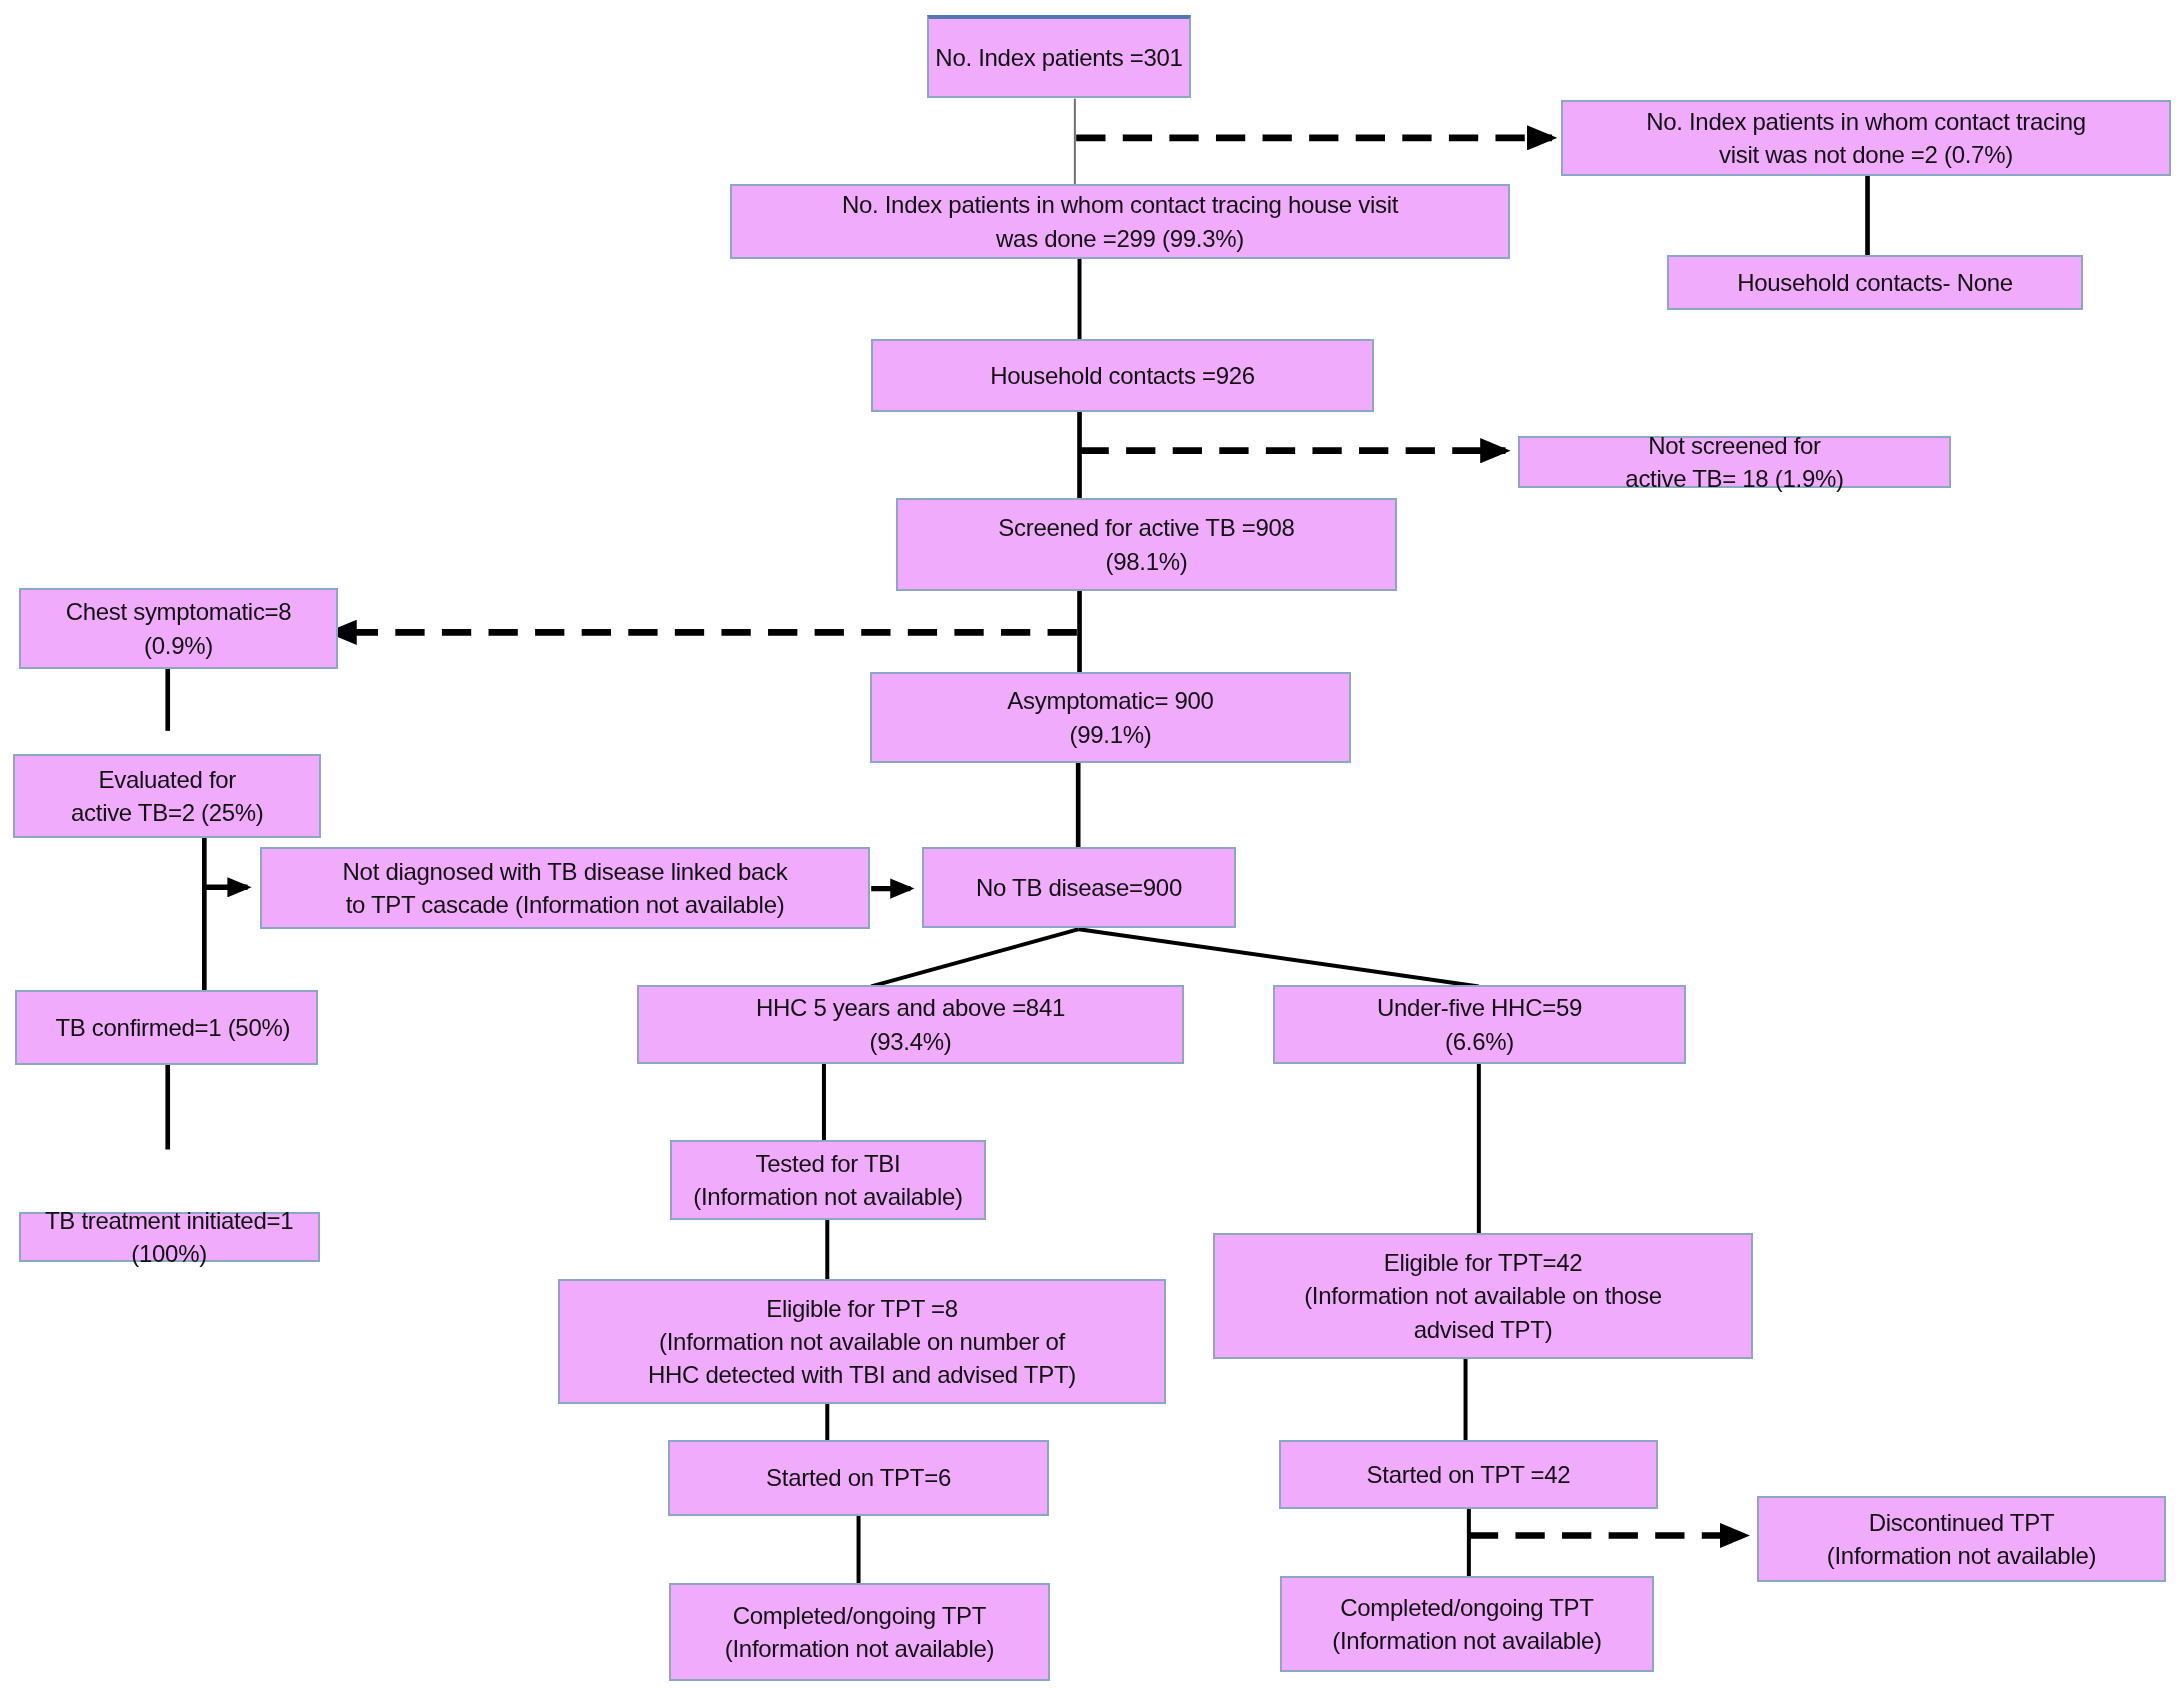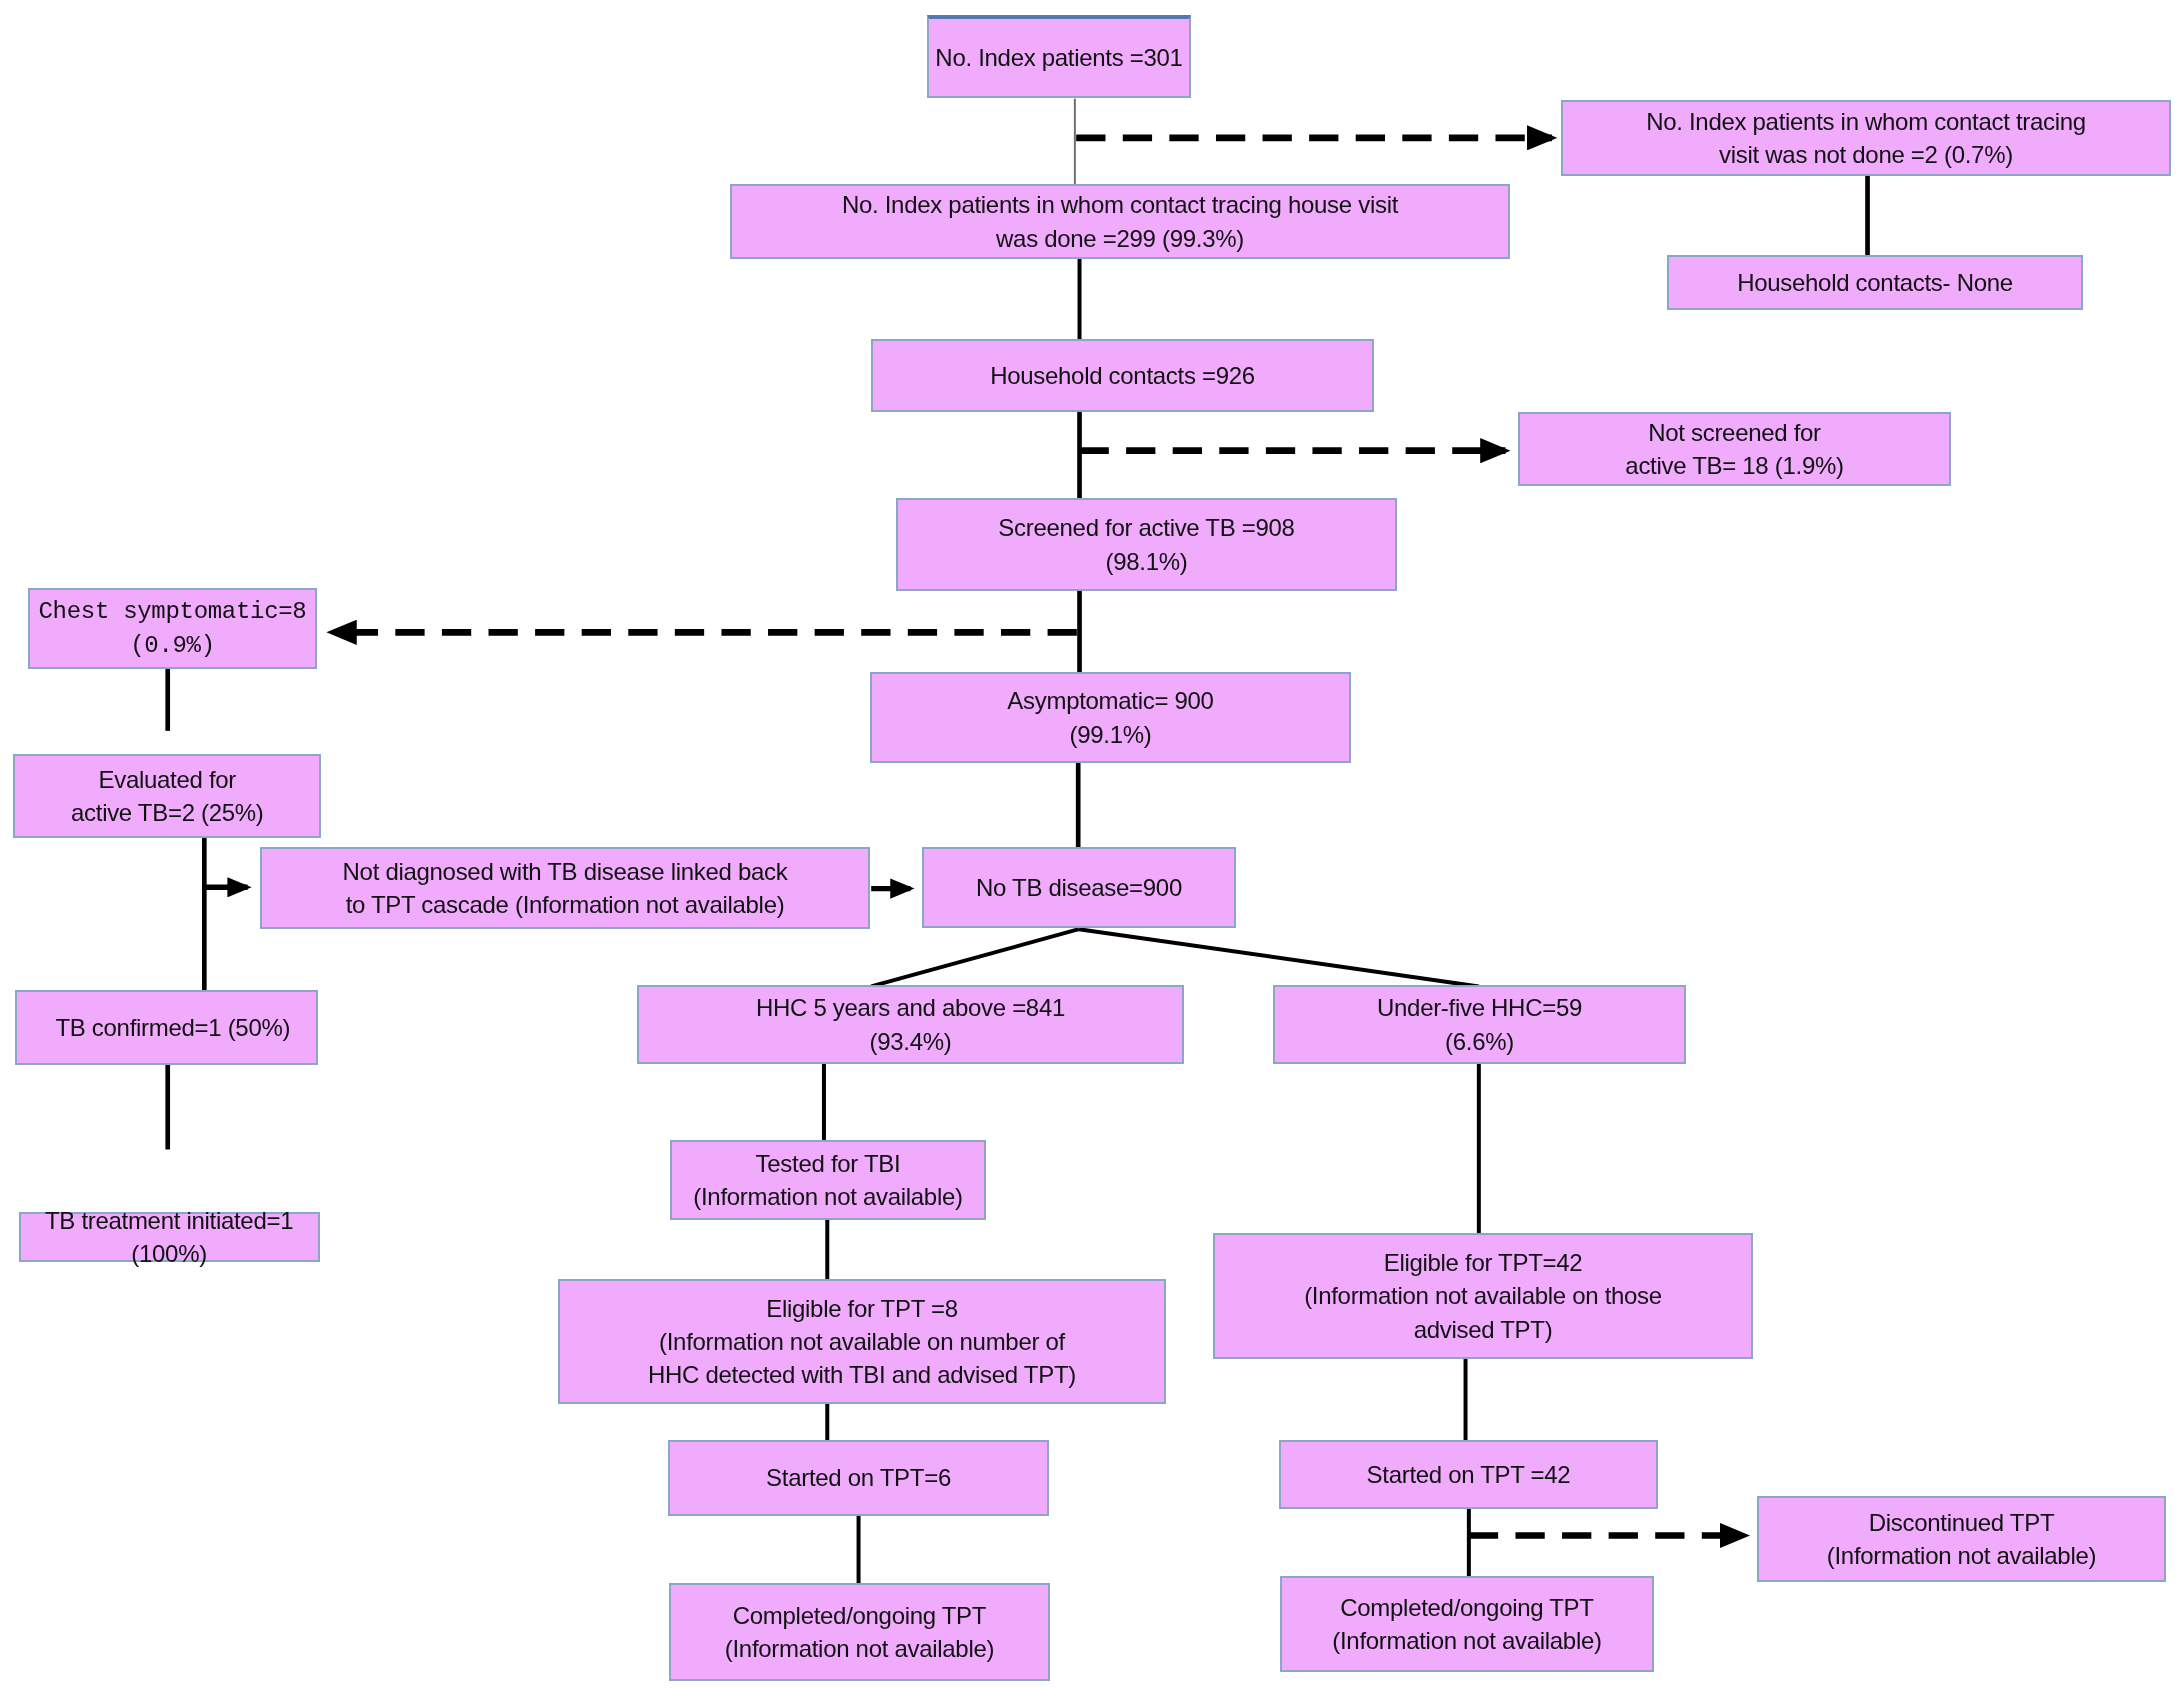--- a/index.html
+++ b/index.html
@@ -59,25 +59,25 @@
     <line class="dashed" x1="2207" y1="2307" x2="2622" y2="2307" stroke-width="10" marker-end="url(#ah)"></line>
   </svg>
 
   <div class="box top-accent" style="left:927px;top:15.3px;width:264px;height:83px;">No. Index patients =301</div>
   <div class="box" style="left:1561px;top:100px;width:610px;height:76px;">No. Index patients in whom contact tracing
 visit was not done =2 (0.7%)</div>
   <div class="box" style="left:1667px;top:255px;width:416px;height:55px;">Household contacts- None</div>
   <div class="box" style="left:730px;top:184px;width:780px;height:75px;">No. Index patients in whom contact tracing house visit
 was done =299 (99.3%)</div>
   <div class="box" style="left:871px;top:339px;width:503px;height:73px;">Household contacts =926</div>
-  <div class="box" style="left:1518px;top:412px;width:433px;height:74px;">Not screened for
+  <div class="box" style="left:1518px;top:436px;width:433px;height:52px;">Not screened for
 active TB= 18 (1.9%)</div>
   <div class="box" style="left:872px;top:498px;width:501px;height:93px;margin-left:24px;">Screened for active TB =908
 (98.1%)</div>
-  <div class="box" style="left:28px;top:588px;width:289px;height:81px;font-family:Liberation Mono, monospace;">Chest symptomatic=8
+  <div class="box" style="left:19px;top:588px;width:319px;height:81px;">Chest symptomatic=8
 (0.9%)</div>
   <div class="box" style="left:13.3px;top:730px;width:308px;height:84px;margin-top:24px;">Evaluated for
 active TB=2 (25%)</div>
   <div class="box" style="left:870px;top:672px;width:481px;height:91px;">Asymptomatic= 900
 (99.1%)</div>
   <div class="box" style="left:260px;top:847px;width:610px;height:82px;">Not diagnosed with TB disease linked back
 to TPT cascade (Information not available)</div>
   <div class="box" style="left:922px;top:847px;width:314px;height:81px;">No TB disease=900</div>
   <div class="box" style="left:15.3px;top:990px;width:303px;height:75px;padding-left:12px;">TB confirmed=1 (50%)</div>
   <div class="box" style="left:18.6px;top:1212px;width:301px;height:50px;">TB treatment initiated=1

